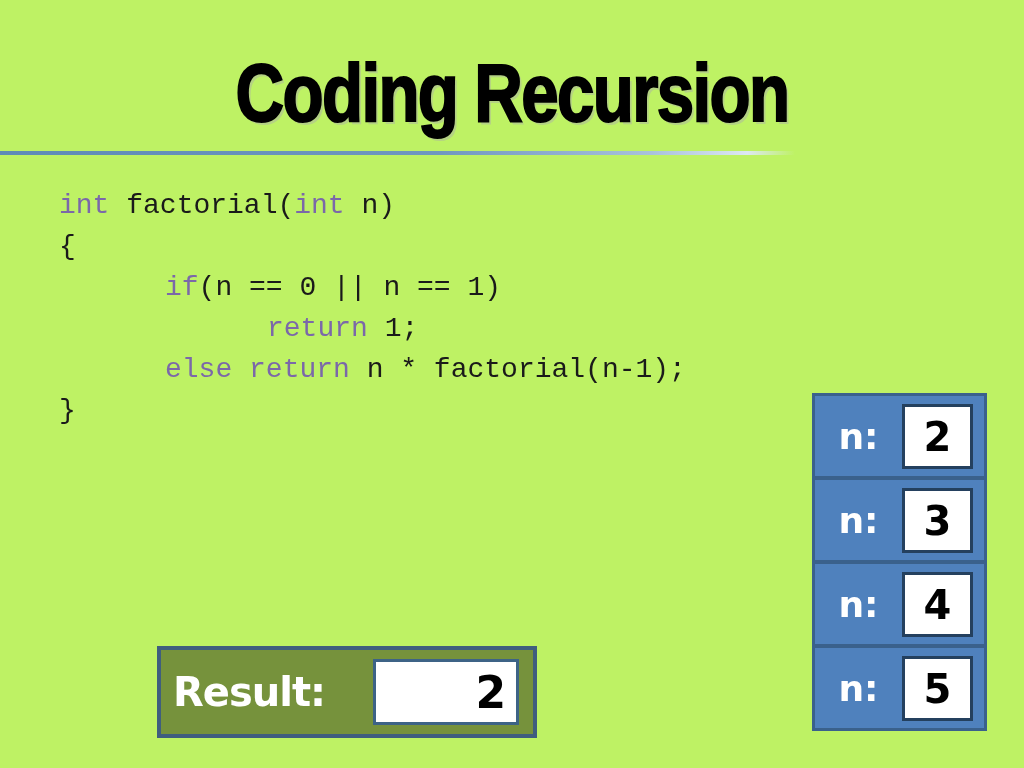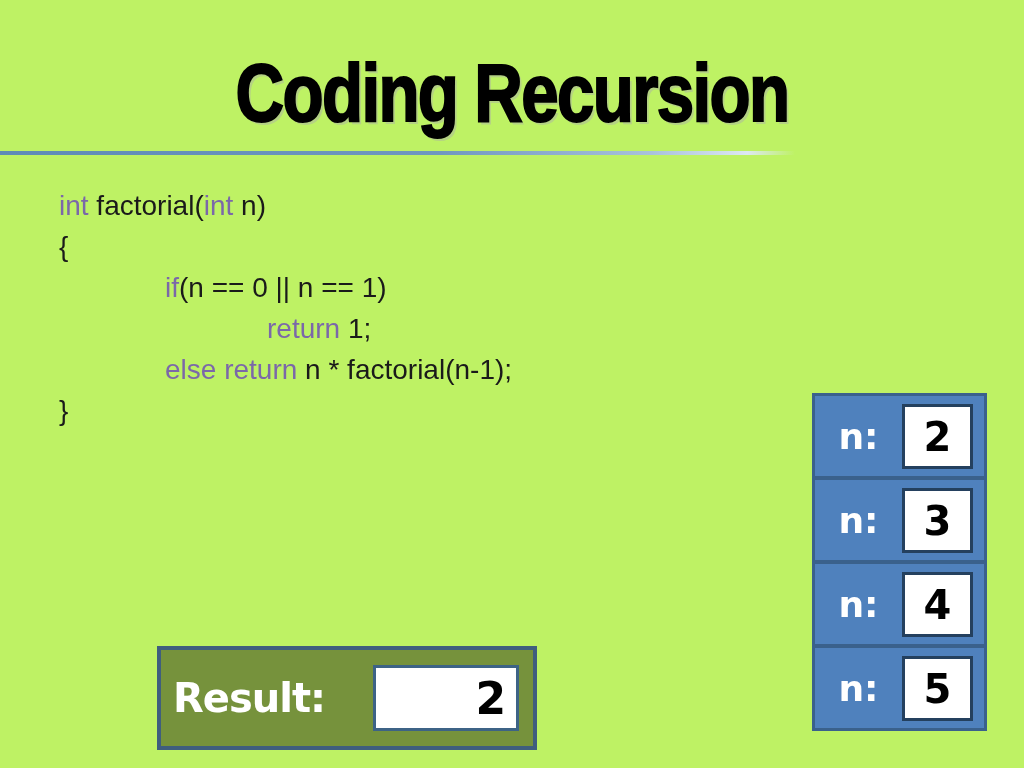--- a/index.html
+++ b/index.html
@@ -55,21 +55,21 @@
       #a9c2dc 82%,
       #dde8f2 94%,
       rgba(255,255,255,0) 100%);
   }
 
   
   .code {
     position: absolute;
     left: 59px;
     top: 185px;
-    font-family: Liberation Sans, sans-serif;
+    font-family: Liberation Mono, monospace;
     font-size: 28px;
     color: var(--code-text);
     white-space: pre;
   }
   .code-line { height: 41px; line-height: 41px; }
   .code .kw { color: var(--keyword); }
 
   
   .stack {
     position: absolute;
@@ -111,21 +111,21 @@
     line-height: 1;
     padding-top: 2px;
   }
 
   
   .result-box {
     position: absolute;
     left: 157px;
     top: 646px;
     width: 380px;
-    height: 104px;
+    height: 92px;
     background: var(--result-fill);
     border: 4px solid var(--result-border);
     display: flex;
     align-items: center;
     justify-content: space-between;
     padding: 0 14px 0 12px;
     gap: 48px;
   }
   .result-label {
     font-family: "DejaVu Sans", "Liberation Sans", sans-serif;

